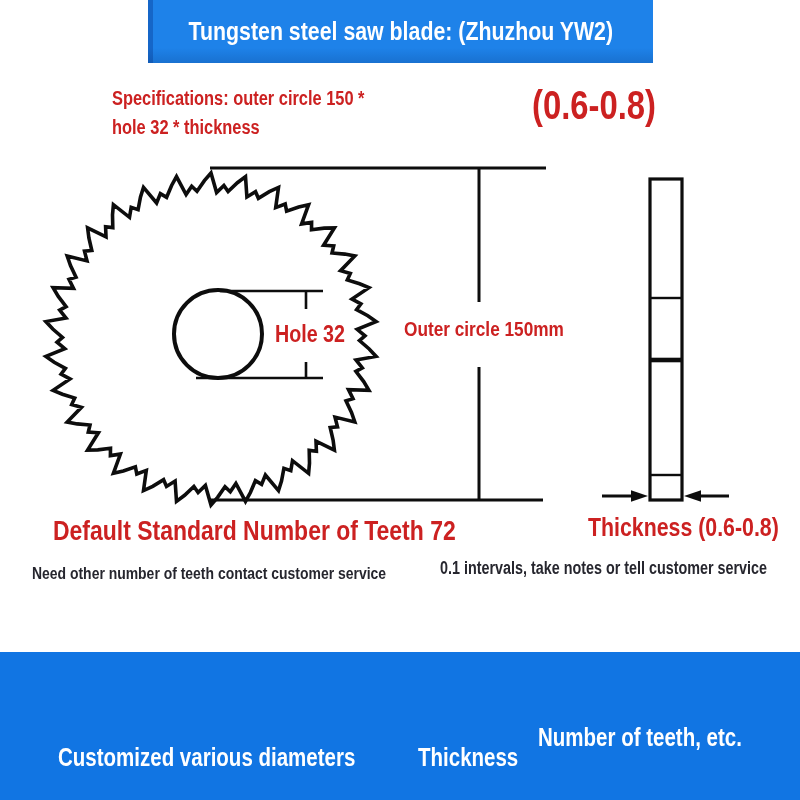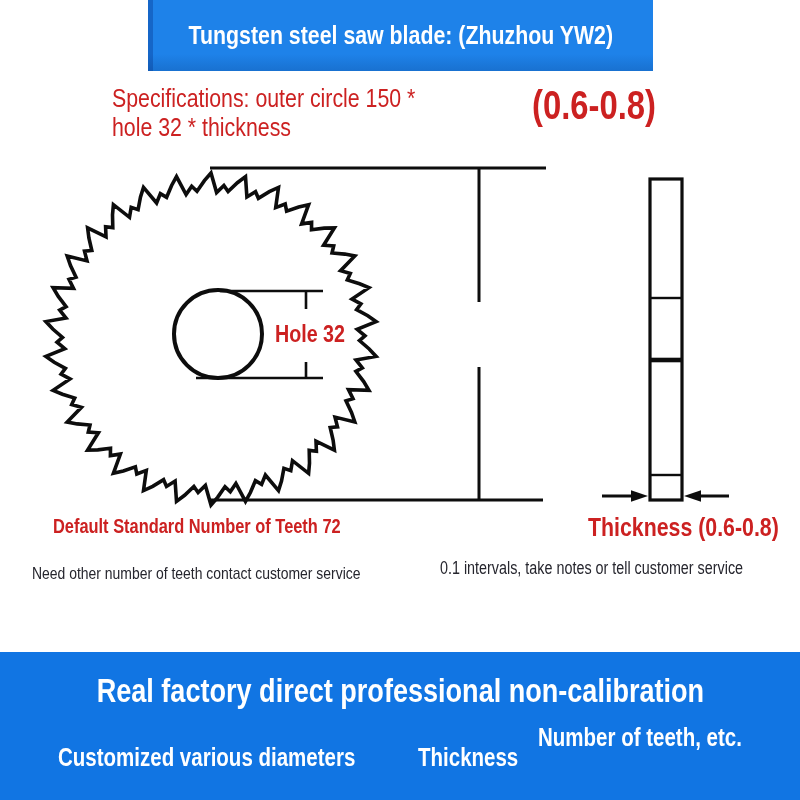--- a/index.html
+++ b/index.html
@@ -4,39 +4,39 @@
 <style>
   *{margin:0;padding:0;box-sizing:border-box}
   html,body{width:800px;height:800px}
   body{position:relative;overflow:hidden;background:#fff;font-family:"Liberation Sans",sans-serif;}
   #page{position:absolute;inset:0;width:800px;height:800px;background:#fff}
 
   
   .cond{transform:scaleX(.82);transform-origin:0 50%;white-space:nowrap;display:inline-block}
   .condc{transform:scaleX(.82);transform-origin:50% 50%;white-space:nowrap;display:inline-block}
 
-  .banner{position:absolute;left:148px;top:0;width:505px;height:71px;
+  .banner{position:absolute;left:148px;top:0;width:505px;height:63px;
     background:
       linear-gradient(180deg, rgba(0,0,0,0) 76%, rgba(6,52,120,.22)),
       linear-gradient(90deg, var(--banner-blue-dark,#1566c8) 0 5px, var(--banner-blue,#1e82e9) 5px);
     display:flex;align-items:center;justify-content:center}
   .banner-text{color:#fff;font-weight:bold;font-size:26px;letter-spacing:0}
 
-  .specs{position:absolute;left:112px;top:84px;color:var(--red,#cc2121);font-weight:normal;font-size:26px;line-height:29px}
+  .specs{position:absolute;left:112px;top:84px;color:var(--red,#cc2121);font-weight:bold;font-size:20px;line-height:29px}
   .range{position:absolute;left:532px;top:83px;color:var(--red,#cc2121);font-weight:bold;font-size:40px}
 
   #drawing{position:absolute;left:0;top:0}
 
   .lab{position:absolute;font-weight:bold;color:var(--red,#cc2121)}
   .hole-label{left:275px;top:320px;font-size:24px}
   .outer-label{left:404px;top:317px;font-size:21px}
   .thickness-label{left:588px;top:512px;font-size:26px}
-  .default-teeth{position:absolute;left:53px;top:515px;font-size:20px;color:var(--red,#cc2121);font-weight:bold}
+  .default-teeth{position:absolute;left:53px;top:515px;font-size:28px;color:var(--red,#cc2121);font-weight:bold}
 
-  .note{position:absolute;font-weight:normal;color:var(--ink,#26262e)}
+  .note{position:absolute;font-weight:bold;color:var(--ink,#26262e)}
   .note-left{left:32px;top:564px;font-size:17px}
   .note-right{left:440px;top:558px;font-size:17.5px}
 
   .footer{position:absolute;left:0;top:652px;width:800px;height:148px;background:var(--bottom-blue,#1175e3)}
   .footer-heading{position:absolute;left:0;top:20px;width:100%;text-align:center;font-size:33px;font-weight:bold;color:#fff}
   .fi{position:absolute;font-size:25px;font-weight:bold;color:#fff}
   .fi1{left:58px;top:91px}
   .fi2{left:418px;top:91px}
   .fi3{left:538px;top:71px;white-space:normal;width:250px;line-height:1.16}
 </style>
@@ -73,26 +73,26 @@
 
     <g fill="#0d0d0d">
       <path d="M602 496 H638" stroke="#0d0d0d" stroke-width="3" fill="none"></path>
       <polygon points="648,496 631,490.2 631,501.8"></polygon>
       <path d="M694 496 H729" stroke="#0d0d0d" stroke-width="3" fill="none"></path>
       <polygon points="684,496 701,490.2 701,501.8"></polygon>
     </g>
   </svg>
 
   <div class="lab hole-label"><span class="cond">Hole 32</span></div>
+  <div class="lab outer-label"><span class="cond">Outer circle 150mm</span></div>
   <div class="lab thickness-label"><span class="cond">Thickness (0.6-0.8)</span></div>
 
   <div class="default-teeth"><span class="cond">Default Standard Number of Teeth 72</span></div>
   <div class="note note-left"><span class="cond">Need other number of teeth contact customer service</span></div>
   <div class="note note-right"><span class="cond">0.1 intervals, take notes or tell customer service</span></div>
 
   <div class="footer">
-    <div class="footer-heading"><span class="condc">Real factory direct professional non-calibration</span></div>
     <div class="fi fi1"><span class="cond">Customized various diameters</span></div>
     <div class="fi fi2"><span class="cond">Thickness</span></div>
     <div class="fi fi3 cond">Number of teeth, etc.</div>
   </div>
 
 </div>
 
 </body></html>

